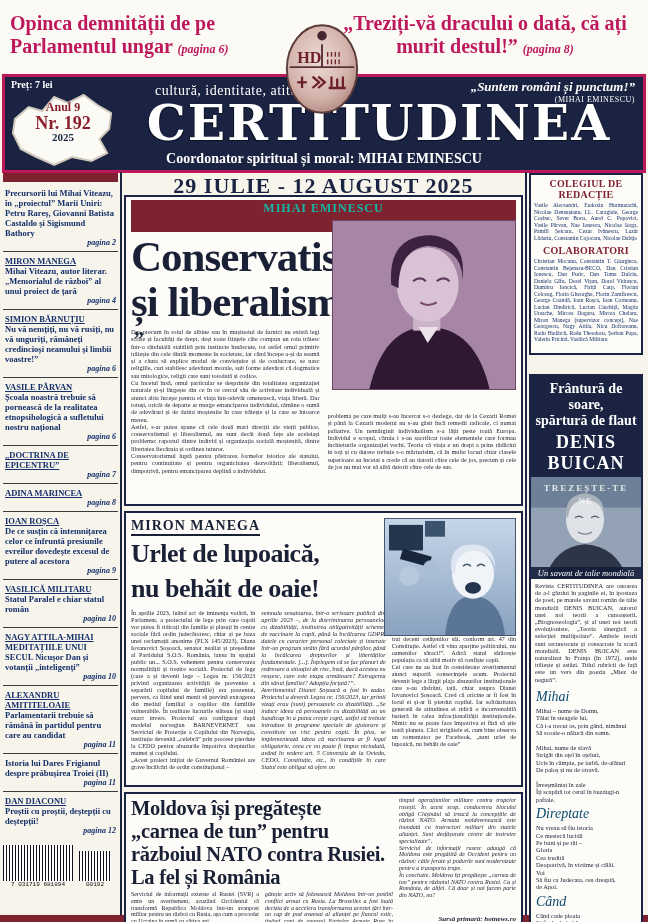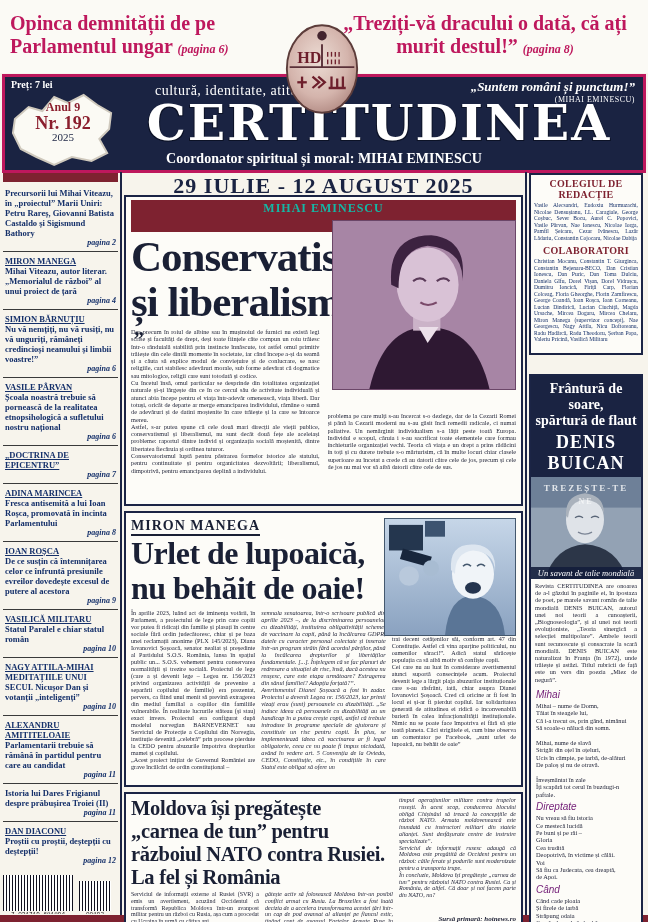--- a/index.html
+++ b/index.html
@@ -16,21 +16,21 @@
   .top-left{left:10px;top:12px;width:290px;}
   .top-right{left:330px;top:12px;width:310px;text-align:center;}
   .pg-ref{font-style:italic;font-weight:bold;font-size:12px;}
   
   .masthead{left:2px;top:74px;width:638px;height:93px;background:#1a2342;border:3px solid #be185d;}
   .price{left:6px;top:2px;color:#fff;font-weight:bold;font-size:10px;}
   .map-badge{left:4px;top:10px;width:108px;height:80px;}
   .map-text{left:4px;top:24px;width:108px;text-align:center;line-height:1.05;}
   .map-y{color:#8b1f2e;font-weight:bold;font-size:12px;}
   .map-n{color:#8b1f2e;font-weight:bold;font-size:18px;}
-  .map-d{color:#1a2342;font-weight:normal;font-size:11px;}
+  .map-d{color:#1a2342;font-weight:bold;font-size:11px;}
   .tagline{left:150px;top:6px;color:#fff;font-size:14px;letter-spacing:.5px;}
   .np-title{left:116px;top:17px;width:516px;text-align:center;color:#fff;font-weight:bold;
     font-size:49px;letter-spacing:2px;font-family:"DejaVu Serif","Liberation Serif",serif;
     text-shadow:1px 1px 0 #0c1226,-1px 1px 0 #0c1226;}
   .motto{right:8px;top:2px;text-align:right;color:#fff;}
   .motto-line{font-style:italic;font-weight:bold;font-size:13px;}
   .motto-auth{font-size:8px;letter-spacing:.5px;}
   .coordinator{left:0;bottom:3px;width:100%;text-align:center;color:#fff;font-weight:bold;font-size:14px;}
   .logo{left:284px;top:22px;width:76px;height:94px;z-index:6;}
   
@@ -60,21 +60,21 @@
   .body-cols{display:flex;gap:8px;margin-top:4px;}
   .bcol{flex:1;font-size:6.3px;line-height:7.3px;text-align:justify;color:#23263a;white-space:pre-line;overflow:hidden;}
   .a1c1{height:188px;}
   .a1c2wrap{flex:1;display:flex;flex-direction:column;}
   .a1c2{padding-top:84px;height:96px;}
   .src-line{font-style:italic;font-weight:bold;font-size:7px;text-align:right;margin-top:2px;color:#23263a;}
   .hquote{position:absolute;left:8px;top:120px;font-size:20px;font-weight:bold;color:#1a2035;}
   
   .a2box{margin-top:5px;height:266px;}
   .a2author{display:inline-block;font-weight:bold;color:#1a2035;font-size:14px;border-bottom:2px solid #1a2035;letter-spacing:1px;}
-  .a2title{font-weight:bold;color:#1a2035;font-size:32px;line-height:35px;letter-spacing:-.5px;width:262px;}
+  .a2title{font-weight:bold;color:#1a2035;font-size:26px;line-height:35px;letter-spacing:-.5px;width:262px;}
   .photo2{position:absolute;right:5px;top:5px;width:130px;height:116px;border:1px solid #44586e;}
   .a2cols{display:flex;gap:6px;margin-top:3px;}
   .a2cols .bcol{font-size:6.2px;line-height:7px;height:168px;}
   .a2c3{padding-top:26px;}
   .italic{font-style:italic;}
   
   .a3box{margin-top:5px;height:126px;display:flex;gap:6px;}
   .a3left{width:262px;}
   .a3title{font-weight:bold;color:#1a2035;font-size:20.5px;line-height:23px;letter-spacing:-.3px;}
   .a3cols{display:flex;gap:6px;margin-top:2px;}
@@ -90,21 +90,21 @@
   .b-head{background:#1a2342;color:#fff;text-align:center;padding:5px 1px 3px 1px;}
   .b-title{font-weight:bold;font-size:14px;line-height:16px;}
   .b-name{font-weight:bold;font-size:18px;letter-spacing:1px;margin-top:3px;}
   .b-photo{position:relative;width:100%;height:102px;}
   .b-overlay{position:absolute;left:0;top:6px;width:100%;text-align:center;color:rgba(255,255,255,.8);font-weight:bold;font-size:9px;letter-spacing:2px;}
   .b-overlay2{position:absolute;left:0;top:20px;width:100%;text-align:center;color:rgba(255,255,255,.65);font-weight:bold;font-size:8px;letter-spacing:2px;}
   .b-caption{position:absolute;left:0;bottom:0;width:100%;background:rgba(18,28,58,.88);color:#fff;
     font-style:italic;font-size:8.5px;text-align:center;padding:1px 0;}
   .b-intro{font-size:6.3px;line-height:7.2px;text-align:justify;color:#23263a;padding:3px 4px;}
   .poem{padding:0 5px;}
-  .poem-title{font-style:italic;font-size:10px;color:#701a75;margin:3px 0 2px 0;font-family:Liberation Sans, sans-serif;}
+  .poem-title{font-style:italic;font-size:14px;color:#0c4a6e;margin:3px 0 2px 0;font-family:Liberation Serif, serif;}
   .poem-body{font-size:6.4px;line-height:7.4px;color:#23263a;white-space:pre-line;}
 </style>
 </head>
 <body>
 
 <div class="abs topbar">
   <div class="abs top-head top-left">
     <span>Opinca demnității de pe Parlamentul ungar</span>
     <span class="pg-ref">(pagina 6)</span>
   </div>
@@ -191,21 +191,20 @@
     <div class="side-text">Școala noastră trebuie să pornească de la realitatea etnopsihologică a sufletului nostru național</div>
     <div class="side-page">pagina 6</div>
   </div>
   <div class="side-item">
     <div class="side-author">„DOCTRINA DE EPICENTRU”</div>
 
     <div class="side-page">pagina 7</div>
   </div>
   <div class="side-item">
     <div class="side-author">ADINA MARINCEA</div>
-    <div class="side-text">Fresca antisemită a lui Ioan Roșca, promovată în incinta Parlamentului</div>
     <div class="side-page">pagina 8</div>
   </div>
   <div class="side-item">
     <div class="side-author">IOAN ROȘCA</div>
     <div class="side-text">De ce susțin că întemnițarea celor ce înfruntă presiunile evreilor dovedește excesul de putere al acestora</div>
     <div class="side-page">pagina 9</div>
   </div>
   <div class="side-item">
     <div class="side-author">VASILICĂ MILITARU</div>
     <div class="side-text">Statul Paralel e chiar statul român</div>

